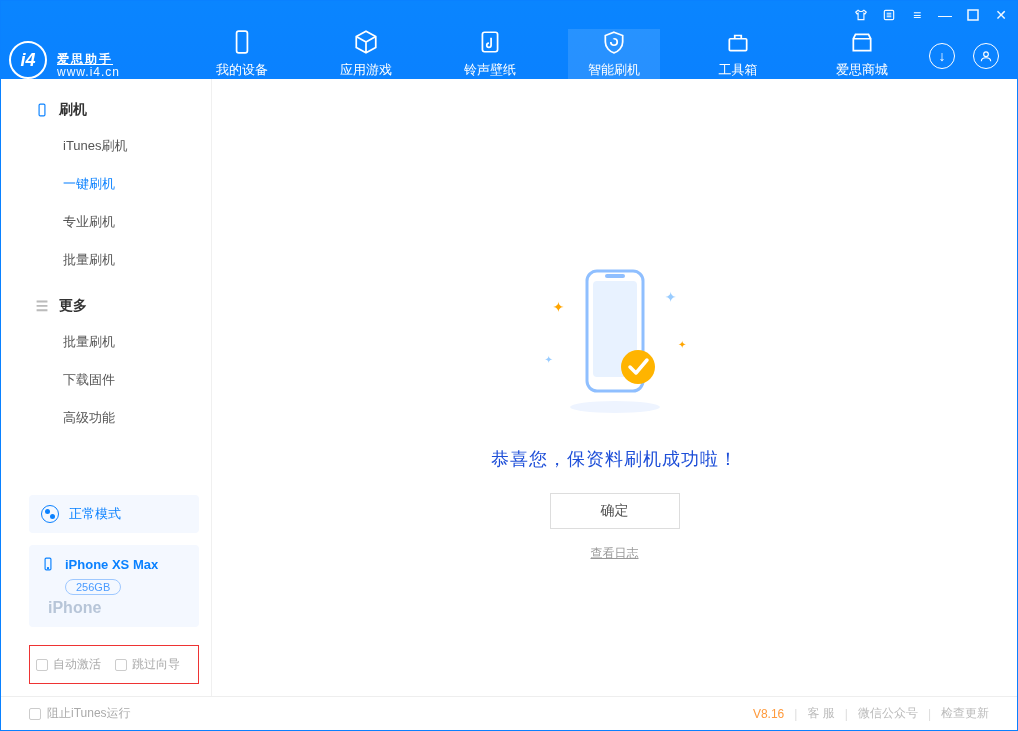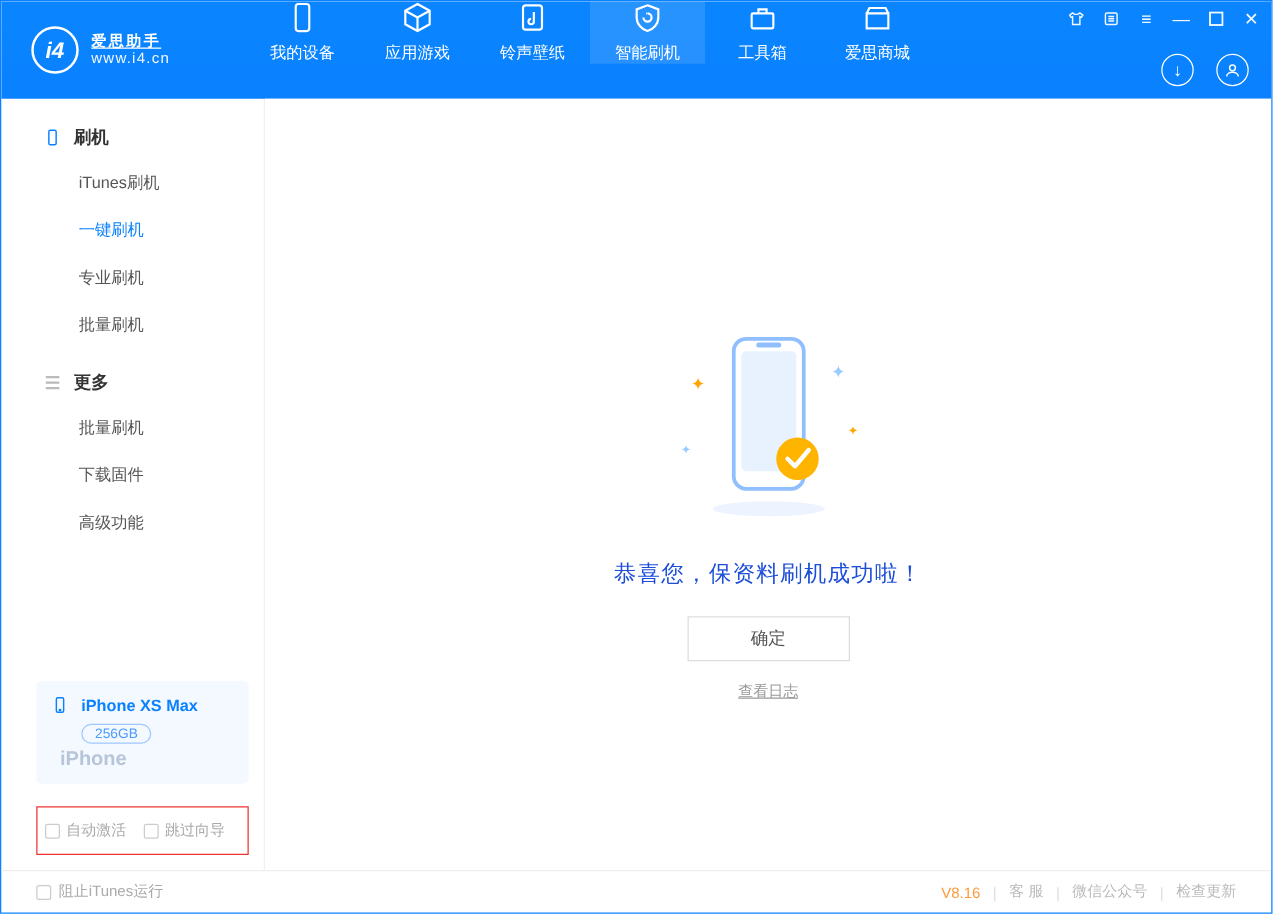--- a/index.html
+++ b/index.html
@@ -1,23 +1,23 @@
 <!DOCTYPE html>
 <html><head>
 <meta charset="utf-8">
 <style>
 * { margin: 0; padding: 0; box-sizing: border-box; font-family: "Microsoft YaHei", Arial, sans-serif; }
 body { background: #fff; width: 1018px; height: 731px; overflow: hidden; border: 1px solid #0a81ff; display:flex; flex-direction:column;}
 .titlebar { height: 78px; background: linear-gradient(to bottom, #0a85ff, #0a81ff); display: flex; align-items: stretch; color: #fff; position:relative; flex:none;}
-.logo-block { display:flex; align-items:center; padding-left:24px; width:195px; flex:none;}
+.logo-block { display:flex; align-items:flex-end; padding-left:8px; width:195px; flex:none;}
 .logo-circle { width:38px; height:38px; border:2px solid #fff; border-radius:50%; display:flex; align-items:center; justify-content:center; font-weight:bold; font-size:18px; font-style:italic; }
 .logo-text { margin-left:10px; line-height:1.1;}
 .logo-text .t1 { font-size:12px; font-weight:bold; letter-spacing:2px;text-decoration:underline;}
 .logo-text .t2 { font-size:12px; opacity:.95; letter-spacing:1px;}
-.nav { display:flex; align-items:flex-start;}
+.nav { display:flex; align-items:flex-end;gap:32px;}
 .nav-item { width:92px; display:flex; flex-direction:column; align-items:center; justify-content:center; font-size:13px; gap:6px; cursor:pointer; position:relative;}
 .nav-item.active { background: rgba(255,255,255,.12);}
 .nav-ico { width:26px; height:26px; display:flex; align-items:center; justify-content:center;}
 .nav-ico svg { width:26px; height:26px; stroke:#fff; fill:none; stroke-width:1.6;}
 .win-controls { position:absolute; right:8px; top:6px; display:flex; gap:12px; align-items:center;}
 .win-controls span { width:16px; height:16px; display:flex; align-items:center; justify-content:center; cursor:pointer; font-size:14px; opacity:.95;}
 .right-icons { position:absolute; right:18px; bottom:10px; display:flex; gap:18px;}
 .right-icons .circ { width:26px; height:26px; border:1.6px solid #fff; border-radius:50%; display:flex; align-items:center; justify-content:center; font-size:14px; cursor:pointer;}
 .body { flex:1; display:flex; min-height:0;padding-left:16px;}
 .sidebar { width:195px; flex:none; border-right:1px solid #f0f0f0; display:flex; flex-direction:column; background:#fff;}
@@ -169,20 +169,24 @@
 
       <div class="side-group-hd" style="margin-top:10px">
         <span class="gico gray">☰</span>
         <span>更多</span>
       </div>
       <div class="side-item">批量刷机</div>
       <div class="side-item">下载固件</div>
       <div class="side-item">高级功能</div>
     </div>
 
+    <div class="side-status">
+      <span class="sico"></span>
+      <span>正常模式</span>
+    </div>
     <div class="side-device">
       <div class="dhead">
         <svg width="14" height="18" viewBox="0 0 24 24" stroke="#0a81ff" fill="none" stroke-width="2">
             <rect x="7" y="2" width="10" height="20" rx="2"></rect>
             <circle cx="12" cy="19" r="1" fill="#0a81ff"></circle>
           </svg>
         <span>iPhone XS Max</span>
       </div>
       <span class="pill">256GB</span>
       <div class="sub">iPhone</div>

